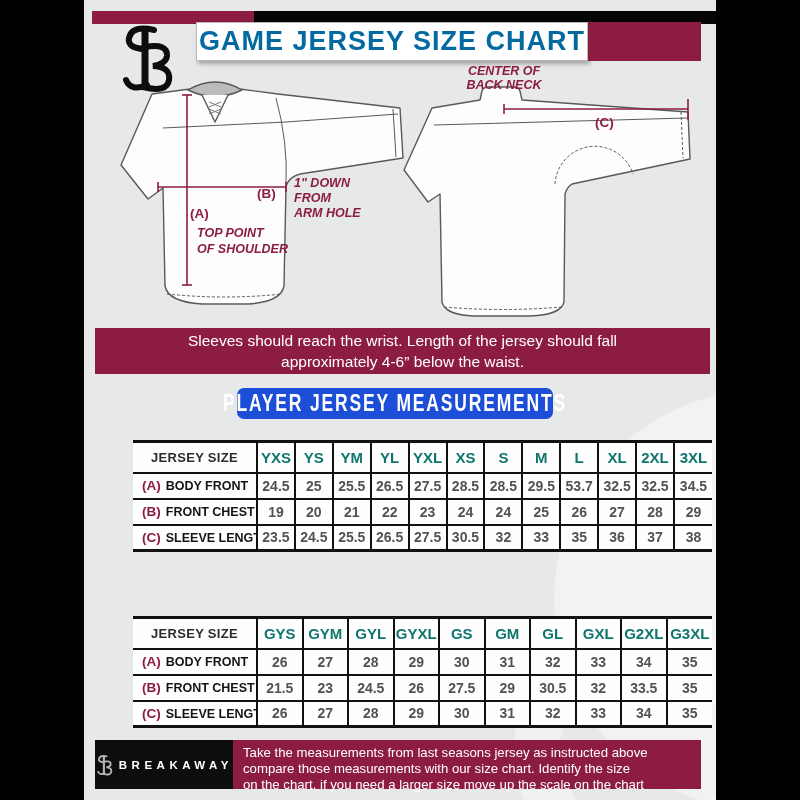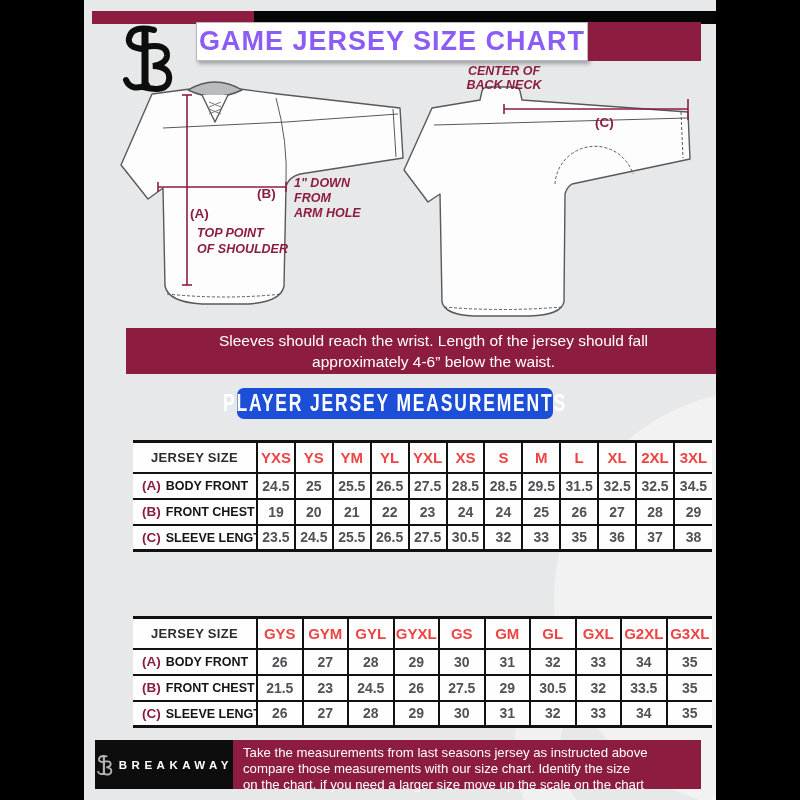--- a/index.html
+++ b/index.html
@@ -19,21 +19,21 @@
          border-radius:50%; border:46px solid rgba(255,255,255,0.4); background:transparent; }
 
   
   .topbar-maroon { position:absolute; left:8px; top:11px; width:162px; height:13px; }
   .topbar-black  { position:absolute; left:170px; top:11px; width:462px; height:13px; background:#050505; }
   .title-box {
     position:absolute; left:112px; top:22px; width:392px; height:39px;
     background:#fff; border:1px solid #b9b9b9; box-shadow:2px 3px 4px rgba(0,0,0,0.3);
     display:flex; align-items:center; justify-content:center;
   }
-  .title-box h1 { font-size:27px; font-weight:800; letter-spacing:1px; color:#8b5cf6; white-space:nowrap; }
+  .title-box h1 { font-size:27px; font-weight:800; letter-spacing:1px; color:#0369a1; white-space:nowrap; }
   .title-maroon-block { position:absolute; left:504px; top:22px; width:113px; height:39px; }
   .logo { position:absolute; left:32px; top:22px; }
 
   
   .diagram-svg { position:absolute; left:6px; top:62px; }
   .meas-note { font-style:italic; font-weight:bold; font-size:12.5px; }
   .meas-tag  { font-weight:bold; font-size:13.5px; }
 
   
   .notice {
@@ -58,21 +58,21 @@
   .size-table { position:absolute; left:49px; width:579px; border-collapse:collapse; table-layout:fixed; }
   .size-table th, .size-table td {
     background:#fefefe; border:2px solid #111; text-align:center; vertical-align:middle;
     overflow:hidden; white-space:nowrap;
   }
   .size-table tr > *:first-child { border-left:none; width:124px; }
   .size-table tr > *:last-child  { border-right:none; }
   .size-table tr:first-child > * { border-top:3px solid #111; height:31px;margin-top:26px; }
   .size-table tr:last-child  > * { border-bottom:3px solid #111; }
   .size-table tr:not(:first-child) > * { height:26px; }
-  .size-table th.size-col { font-size:15px; font-weight:bold; color:#ef4444; }
+  .size-table th.size-col { font-size:15px; font-weight:bold; color:#0f766e; }
   .size-table th.size-label { font-size:13px; font-weight:bold; color:#2c2c2e; letter-spacing:0.3px; }
   .size-table td.num { font-size:14px; font-weight:bold; color:#515256; }
   .size-table td.rowlabel { text-align:left; padding-left:9px; font-size:12.5px; font-weight:bold; color:#141414; }
   .size-table td.rowlabel .tag { font-weight:800; font-size:13.5px; margin-right:5px; }
 
   
   .footer-black {
     position:absolute; left:11px; top:740px; width:138px; height:49px; background:#0d0d0d;
     display:flex; align-items:center; justify-content:center; gap:6px;
   }
@@ -158,21 +158,21 @@
         <text class="meas-tag" x="167" y="136">(B)</text>
         <text class="meas-note" x="204" y="125">1" DOWN</text>
         <text class="meas-note" x="204" y="140">FROM</text>
         <text class="meas-note" x="204" y="155">ARM HOLE</text>
         <text class="meas-note" x="414" y="13" text-anchor="middle">CENTER OF</text>
         <text class="meas-note" x="414" y="27" text-anchor="middle">BACK NECK</text>
         <text class="meas-tag" x="505" y="65">(C)</text>
       </g>
     </svg>
 
-    <div class="notice maroon-bg" style="background: rgb(141, 29, 64); margin-left: 31px;">
+    <div class="notice maroon-bg" style="background: rgb(141, 29, 64);">
       <span>Sleeves should reach the wrist. Length of the jersey should fall approximately 4-6” below the waist.</span>
     </div>
 
     <div class="sec-head" style="top:388px">
       <span>PLAYER JERSEY MEASUREMENTS</span>
     </div>
     <div class="unit" style="top:419px">Unit: Inches</div>
     <table class="size-table" style="top:440px">
         <tbody>
           <tr>
@@ -193,21 +193,21 @@
           <tr>
             <td class="rowlabel"><span class="tag" style="color: rgb(141, 29, 64);">(A)</span><span>BODY FRONT</span></td>
             <td class="num">24.5</td>
             <td class="num">25</td>
             <td class="num">25.5</td>
             <td class="num">26.5</td>
             <td class="num">27.5</td>
             <td class="num">28.5</td>
             <td class="num">28.5</td>
             <td class="num">29.5</td>
-            <td class="num">31.5</td>
+            <td class="num">53.7</td>
             <td class="num">32.5</td>
             <td class="num">32.5</td>
             <td class="num">34.5</td>
           </tr>
           <tr>
             <td class="rowlabel"><span class="tag" style="color: rgb(141, 29, 64);">(B)</span><span>FRONT CHEST</span></td>
             <td class="num">19</td>
             <td class="num">20</td>
             <td class="num">21</td>
             <td class="num">22</td>

